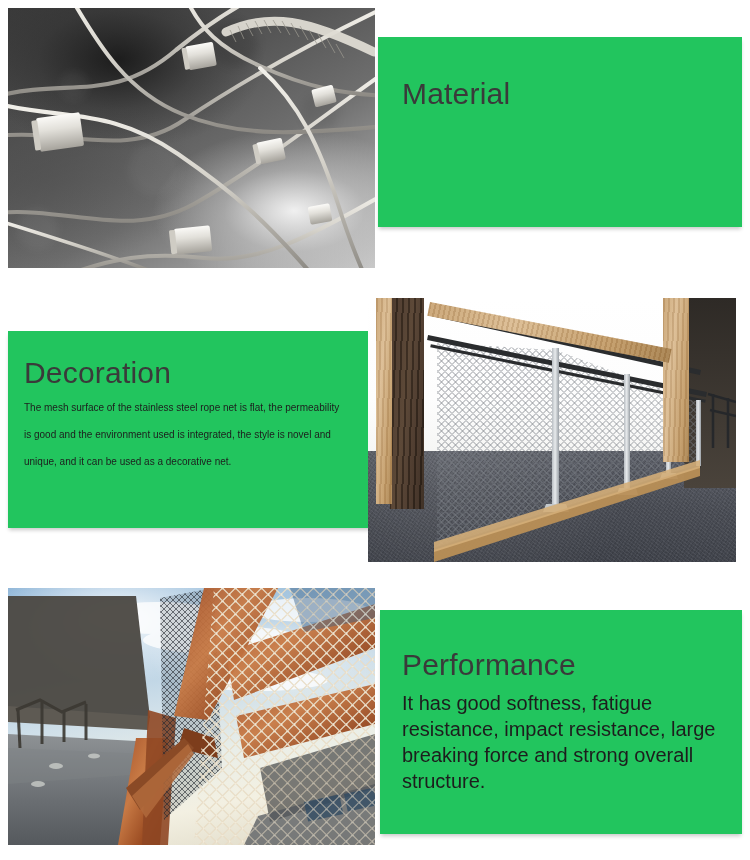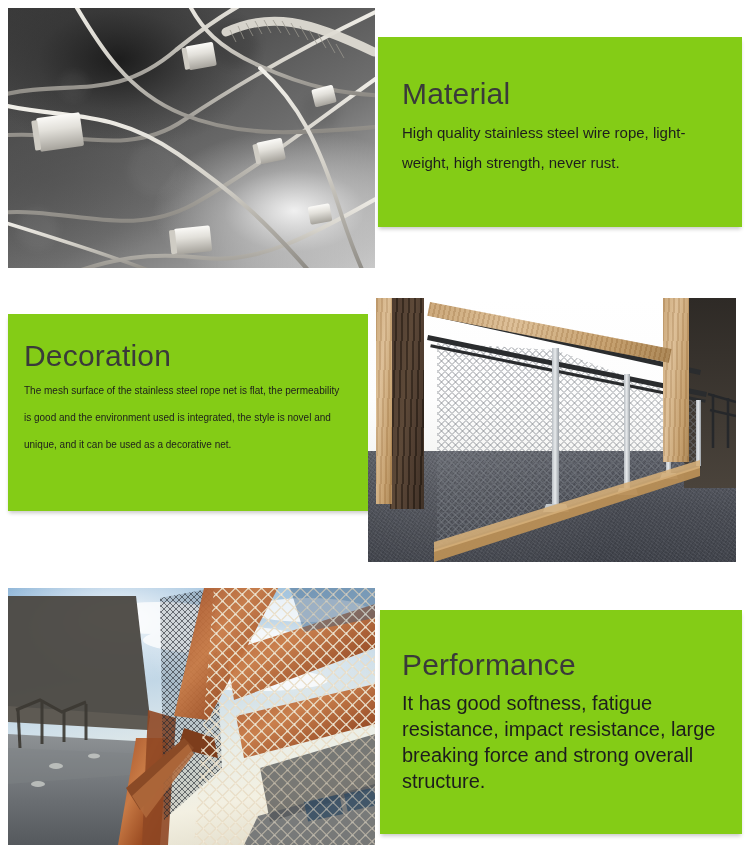--- a/index.html
+++ b/index.html
@@ -15,21 +15,21 @@
     overflow: hidden;
   }
 
   .feature-block {
     position: absolute;
   }
 
   
   .text-panel {
     position: absolute;
-    background: #84cc16;
+    background: #22c55e;
     box-shadow: 0 3px 4px -1px rgba(0,0,0,0.22);
     box-sizing: border-box;
     overflow: hidden;
   }
   .panel-title {
     color: #3a3a3a;
     font-weight: 400;
     letter-spacing: 0.2px;
     line-height: 1.0;
     margin: 0;
@@ -39,21 +39,21 @@
     margin: 0;
   }
 
   #panel-material {
     left: 378px;  top: 37px;  width: 364px; height: 190px;
   }
   #panel-material .panel-title { font-size: 30px; padding: 42px 0 0 24px; }
   #panel-material .panel-body  { font-size: 15px; line-height: 30px; padding: 9px 0 0 24px; width: 318px; }
 
   #panel-decoration {
-    left: 8px;  top: 314px;  width: 364px; height: 197px;
+    left: 8px;  top: 331px;  width: 364px; height: 197px;
   }
   #panel-decoration .panel-title { font-size: 30px; padding: 27px 0 0 16px; }
   #panel-decoration .panel-body  { font-size: 10px; line-height: 27px; padding: 6px 0 0 16px; width: 325px; }
 
   #panel-performance {
     left: 380px;  top: 610px;  width: 362px; height: 224px;
   }
   #panel-performance .panel-title { font-size: 30px; padding: 40px 0 0 22px; }
   #panel-performance .panel-body  { font-size: 20px; line-height: 26px; padding: 10px 0 0 22px; width: 320px; }
 
@@ -195,21 +195,20 @@
           <g transform="translate(312,206) rotate(-10)">
             <rect x="-11" y="-9" width="22" height="18" rx="2" fill="url(#ferruleGrad)"></rect>
           </g>
         </g>
       </svg>
     </div>
   </div>
 
   <div class="text-panel" id="panel-material">
     <h2 class="panel-title">Material</h2>
-    <p class="panel-body">High quality stainless steel wire rope, light-weight, high strength, never rust.</p>
   </div>
 </div>
 
 <div class="feature-block">
 
   <div class="text-panel" id="panel-decoration">
     <h2 class="panel-title">Decoration</h2>
     <p class="panel-body">The mesh surface of the stainless steel rope net is flat, the permeability is good and the environment used is integrated, the style is novel and unique, and it can be used as a decorative net.</p>
   </div>
 

